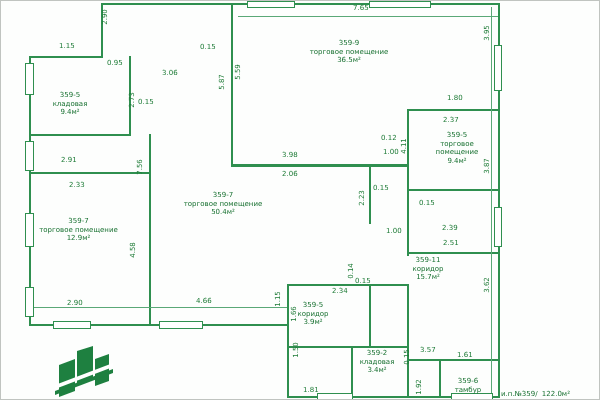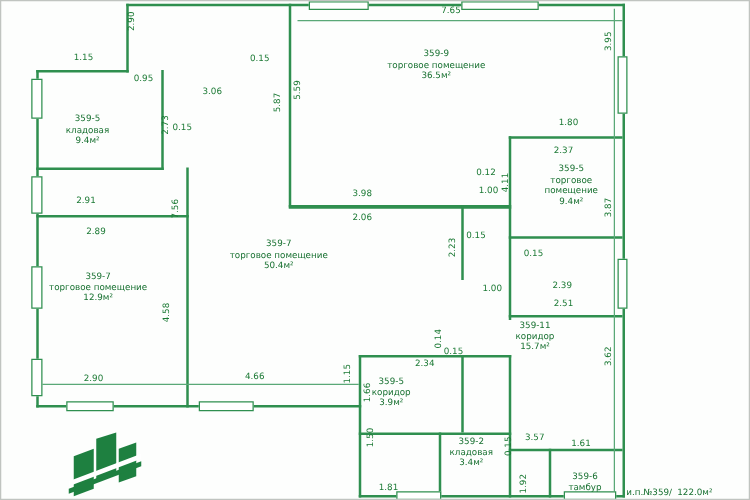--- a/index.html
+++ b/index.html
@@ -81,21 +81,21 @@
   <span class="dim" style="left:106px;top:58px">0.95</span>
   <span class="dim" style="left:161px;top:68px">3.06</span>
   <span class="dim" style="left:199px;top:42px">0.15</span>
   <span class="dim v" style="left:209px;top:77px">5.87</span>
   <span class="dim v" style="left:225px;top:67px">5.59</span>
   <span class="dim v" style="left:474px;top:28px">3.95</span>
   <span class="dim v" style="left:119px;top:95px">2.73</span>
   <span class="dim" style="left:137px;top:97px">0.15</span>
   <span class="dim" style="left:60px;top:155px">2.91</span>
   <span class="dim v" style="left:127px;top:162px">7.56</span>
-  <span class="dim" style="left:68px;top:180px">2.89</span>
+  <span class="dim" style="left:68px;top:180px">2.33</span>
   <span class="dim" style="left:446px;top:93px">1.80</span>
   <span class="dim" style="left:442px;top:115px">2.37</span>
   <span class="dim" style="left:380px;top:133px">0.12</span>
   <span class="dim" style="left:382px;top:147px">1.00</span>
   <span class="dim v" style="left:391px;top:141px">4.11</span>
   <span class="dim v" style="left:474px;top:161px">3.87</span>
   <span class="dim" style="left:281px;top:150px">3.98</span>
   <span class="dim" style="left:281px;top:169px">2.06</span>
   <span class="dim v" style="left:349px;top:193px">2.23</span>
   <span class="dim" style="left:372px;top:183px">0.15</span>

